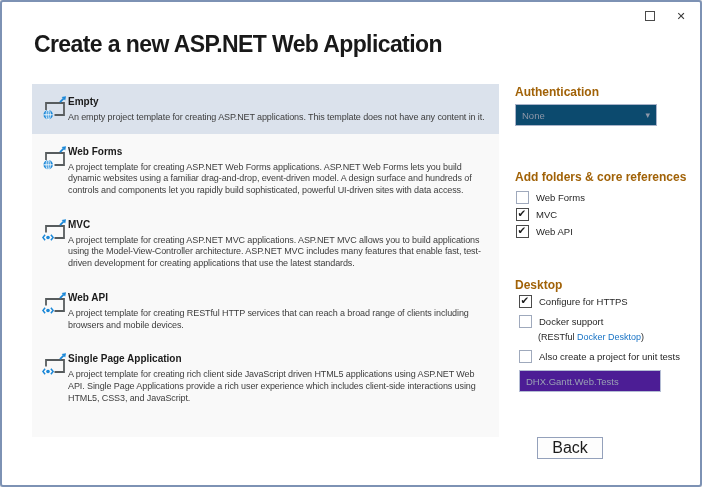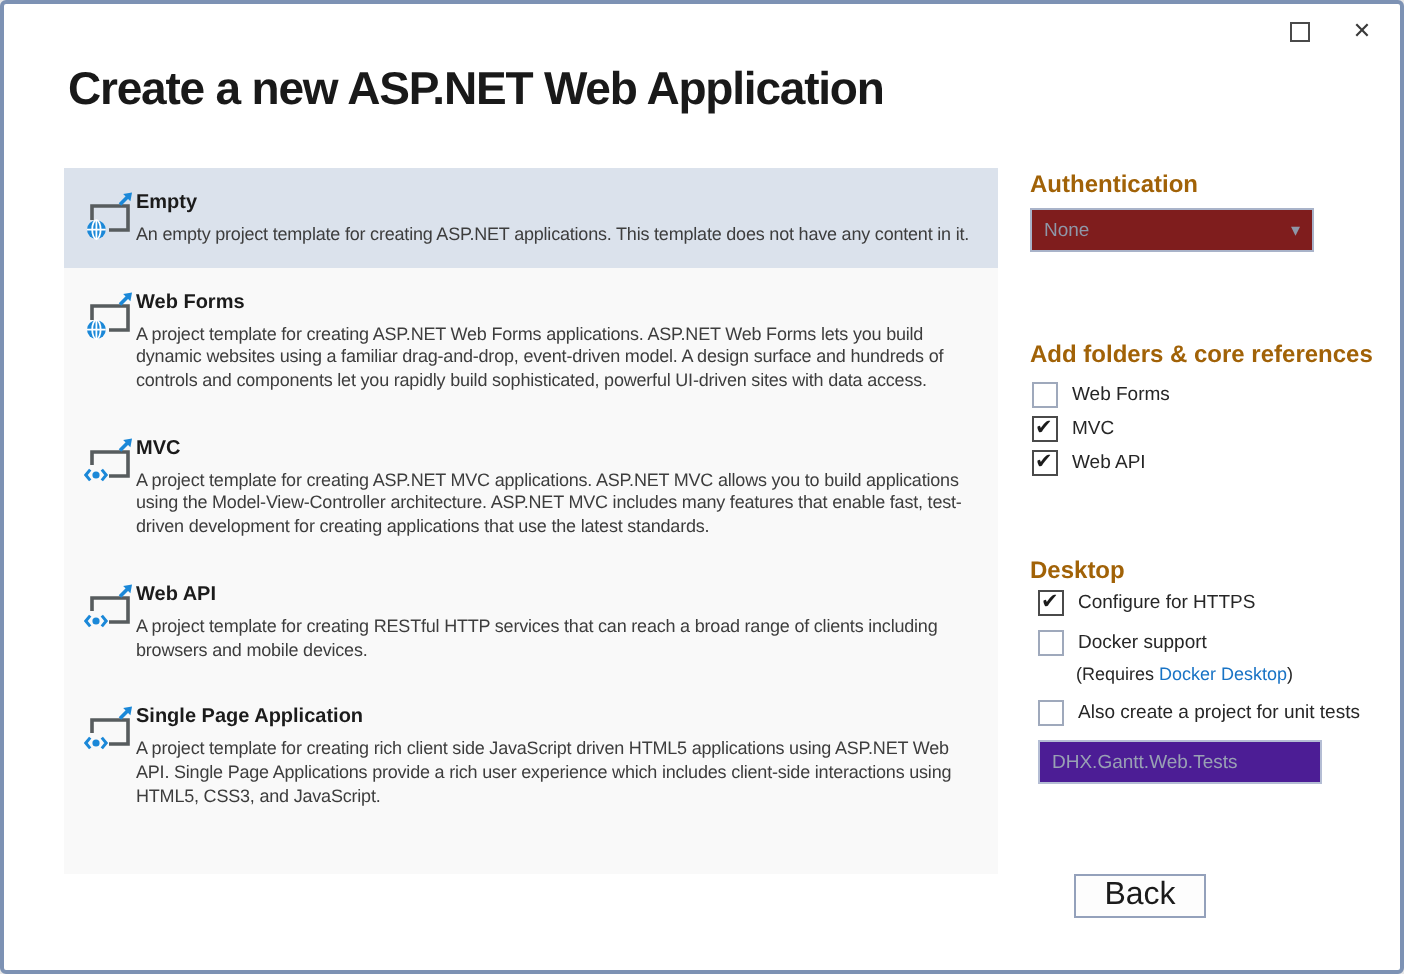--- a/index.html
+++ b/index.html
@@ -29,21 +29,21 @@
   .template-desc { font-size:9px; line-height:1.3; letter-spacing:-0.1px; color:#3d3d3d; }
 
   
   .section-heading { position:absolute; left:513px; font-size:12px; font-weight:bold; color:#a16207; white-space:nowrap; }
   .heading-auth { top:83px; }
   .heading-folders { top:168px; }
   .heading-advanced { top:276px; }
 
   .dropdown {
     position:absolute; left:513px; top:102px; width:142px; height:22px; box-sizing:border-box;
-    background:#7f1d1d; border:1px solid #a9b3c9; display:flex; align-items:center; padding:0 6px;
+    background:#0c4a6e; border:1px solid #a9b3c9; display:flex; align-items:center; padding:0 6px;
   }
   .dropdown-value { flex:1; font-size:9.5px; color:#8e97a8; }
   .dropdown-arrow { font-size:9px; color:#8e97a8; }
 
   .folders-options { position:absolute; left:514px; top:189px; display:flex; flex-direction:column; gap:4px; }
   .cb-row { display:flex; align-items:center; }
   .cb { flex:none; width:11px; height:11px; box-sizing:content-box; border:1px solid #9fa9bc; background:#fff; position:relative; }
   .cb.checked { border-color:#4a4a4a; }
   .cb.checked::after { content:"✔"; position:absolute; left:0.5px; top:-2.5px; font-size:10.5px; color:#1b1b1b; }
   .cb-label { margin-left:7px; font-size:9.5px; color:#262626; white-space:nowrap; }
@@ -183,21 +183,21 @@
   <div class="section-heading heading-advanced">Desktop</div>
   <div class="advanced-block">
     <div class="cb-row">
       <span class="cb checked"></span>
       <span class="cb-label">Configure for HTTPS</span>
     </div>
     <div class="cb-row row-docker">
       <span class="cb"></span>
       <span class="cb-label">Docker support</span>
     </div>
-    <div class="docker-note"><span>(Requires </span><span class="link">Docker Desktop</span><span>)</span></div>
+    <div class="docker-note"><span>(RESTful </span><span class="link">Docker Desktop</span><span>)</span></div>
     <div class="cb-row row-unittests">
       <span class="cb"></span>
       <span class="cb-label">Also create a project for unit tests</span>
     </div>
     <div class="textbox-disabled">
       <span>DHX.Gantt.Web.Tests</span>
     </div>
   </div>
 
   <div class="dialog-buttons">

